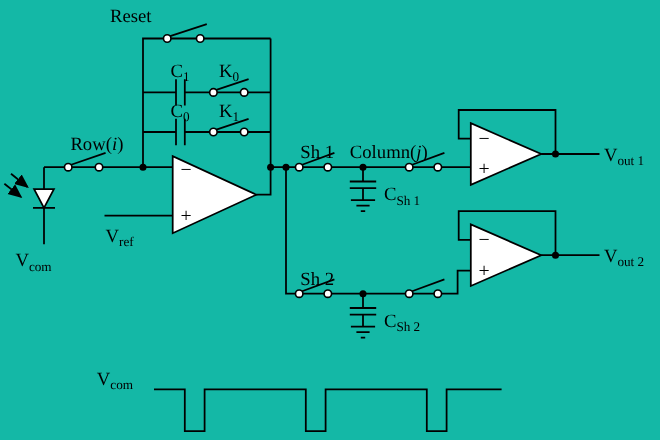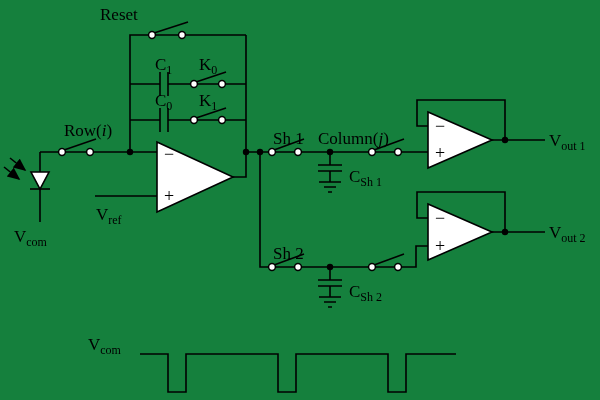--- a/index.html
+++ b/index.html
@@ -1,17 +1,17 @@
 <!DOCTYPE html>
 <html><head>
 <meta charset="utf-8">
 <style>
   html, body { margin: 0; padding: 0; background: #ffffff; }
   .stage {
-    width: 600px; height: 400px; background: #15803d;
+    width: 600px; height: 400px; background: #14b8a6;
     position: relative; overflow: hidden;
     font-family: "Liberation Serif", serif;
   }
   svg { display: block; }
   text {
     font-family: "Liberation Serif", serif;
     font-size: 17px;
     fill: #000000;
   }
   .sub { font-size: 12px; }

